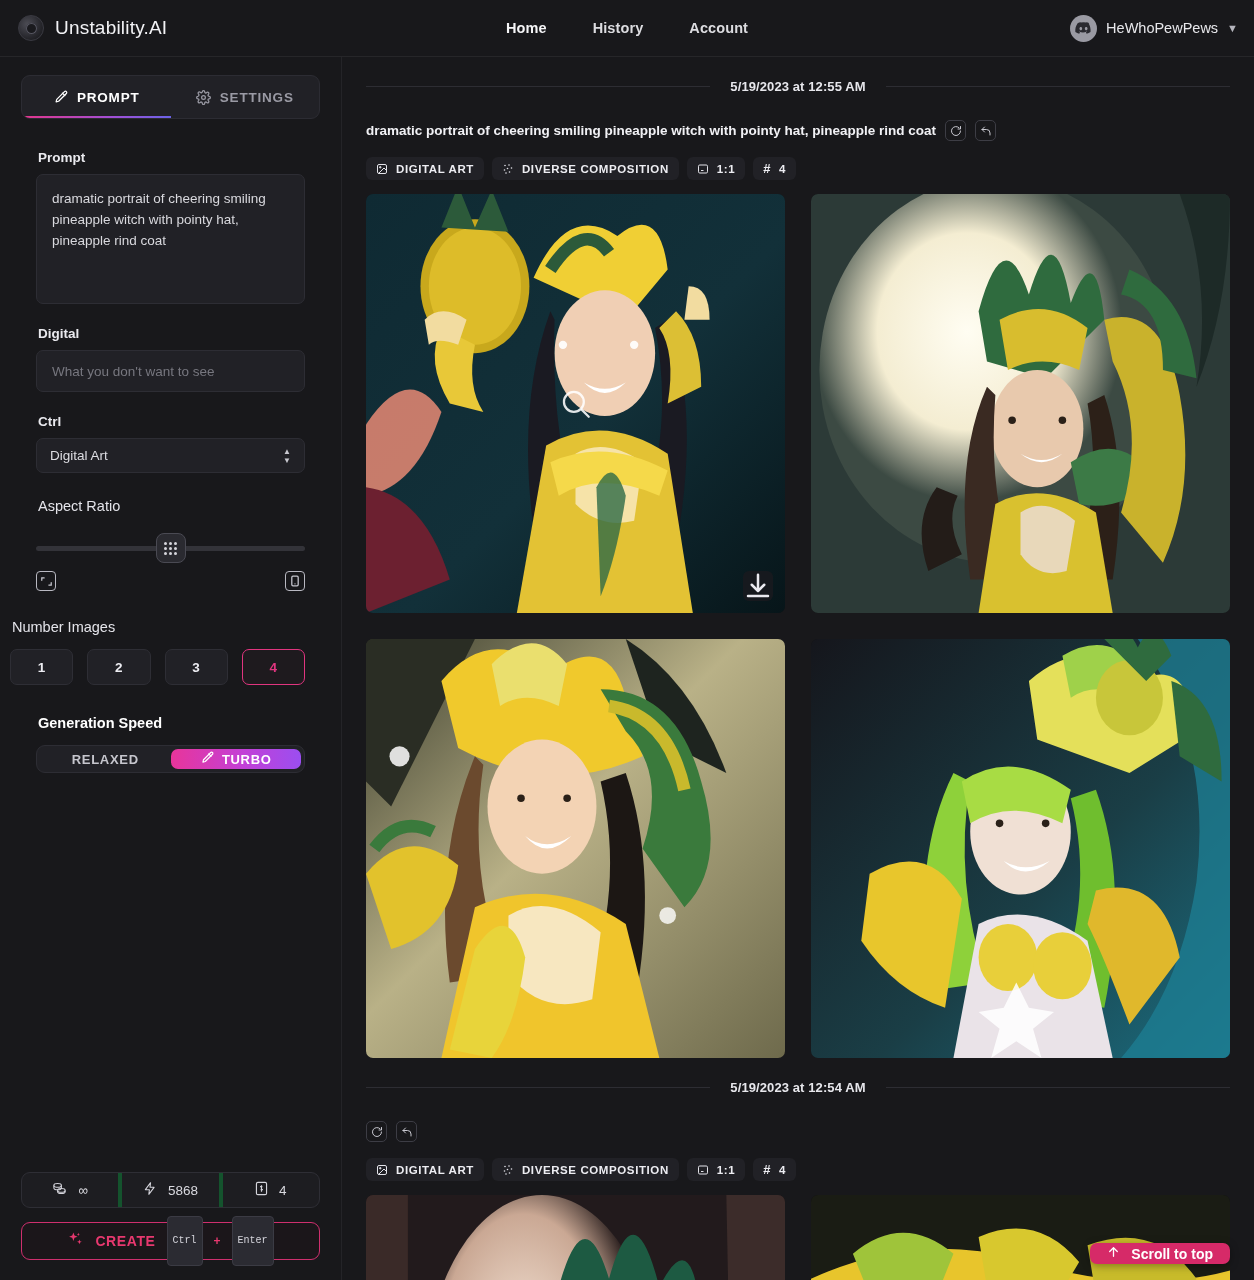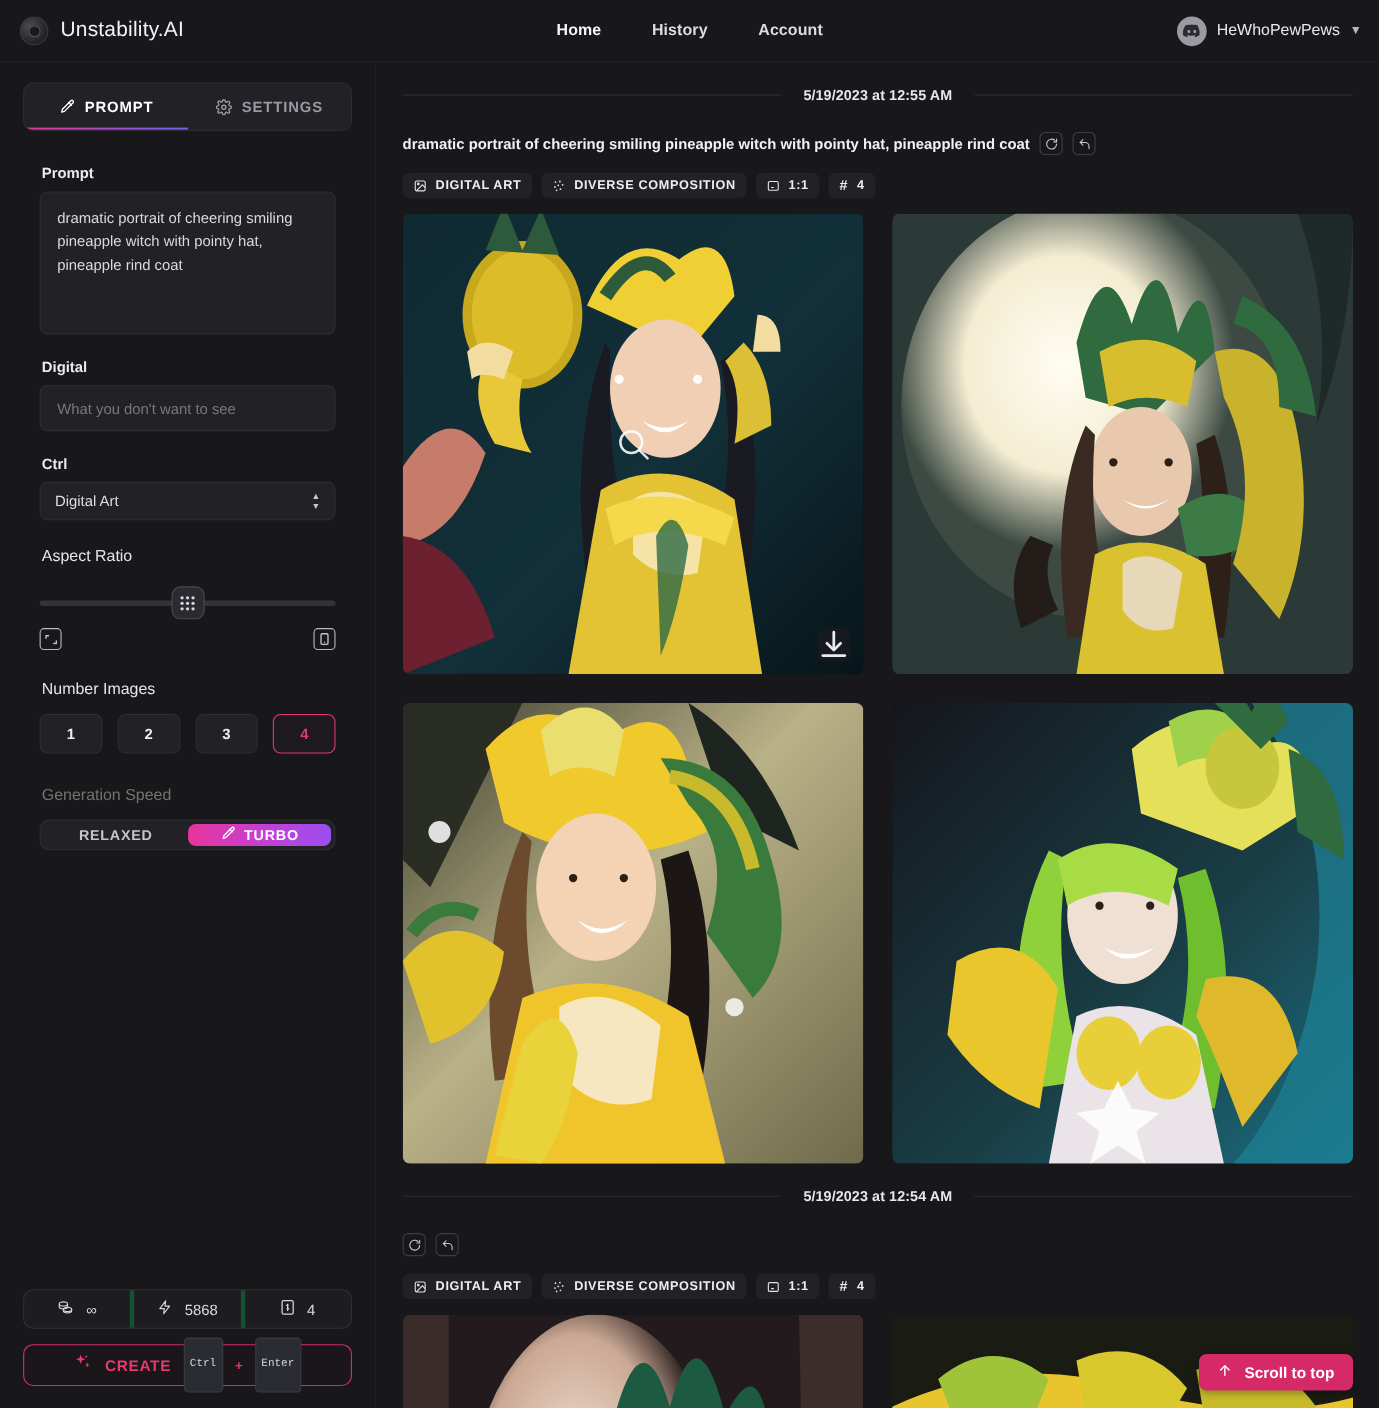--- a/index.html
+++ b/index.html
@@ -108,21 +108,21 @@
     border: 1px solid #4a4a53; display: flex; align-items: center; justify-content: center;
   }
   .dots { display: grid; grid-template-columns: repeat(3, 3px); grid-gap: 2px; }
   .dots i { width: 3px; height: 3px; background: #d6d6dc; border-radius: 50%; display: block; }
   .ratio-icons { display: flex; justify-content: space-between; margin-top: 6px; }
   .ratio-btn {
     width: 20px; height: 20px; border: 1.4px solid #b9b9c2; border-radius: 4px;
     display: flex; align-items: center; justify-content: center;
   }
 
-  .sec-num { margin-top: 28px; }
+  .sec-num { margin-top: 28px; padding-left: 10px; }
   .num-row { display: flex; gap: 14px; margin-top: 4px; }
   .num-btn {
     flex: 1; height: 36px; background: #212126; border: 1px solid #2e2e35; border-radius: 7px;
     display: flex; align-items: center; justify-content: center;
     font-size: 13.5px; font-weight: bold; color: #ededf2; cursor: pointer;
   }
   .num-btn.selected { border-color: #e0357f; color: #e0357f; background: #1e1a1e; }
 
   .sec-speed { margin-top: 30px; }
   .speed-row {
@@ -193,21 +193,21 @@
   }
   .thumb .dl {
     position: absolute; right: 12px; bottom: 12px; width: 30px; height: 30px;
     background: rgba(26,26,30,.82); border-radius: 6px;
     display: flex; align-items: center; justify-content: center; color: #eaeaf0; cursor: pointer;
   }
   .clip-row { overflow: hidden; height: 98px; }
 
   .scroll-top {
     position: absolute; right: 24px; bottom: 16px;
-    background: #d62a68; border-radius: 7px; height: 33px; padding: 0 17px;
+    background: #d62a68; border-radius: 7px; height: 21px; padding: 0 17px;
     display: flex; align-items: center; gap: 11px; cursor: pointer;
     font-size: 14px; font-weight: bold; color: #ffffff;
     box-shadow: 0 2px 8px rgba(0,0,0,.35);
   }
 </style>
 </head>
 <body>
 
 <div class="app">
 
@@ -319,21 +319,21 @@
           <div class="field-label" style="font-size:14.5px;font-weight:normal;color:#e4e4ea;margin-bottom:14px;">Number Images</div>
           <div class="num-row">
             <div class="num-btn">1</div>
             <div class="num-btn">2</div>
             <div class="num-btn">3</div>
             <div class="num-btn selected">4</div>
           </div>
         </div>
 
         <div class="section sec-speed">
-          <div class="field-label" style="font-size:14.5px;font-weight:normal;color:#737373;margin-bottom:14px;">Generation Speed</div>
+          <div class="field-label" style="font-size:14.5px;font-weight:bold;color:#ffffff;margin-bottom:14px;">Generation Speed</div>
           <div class="speed-row">
             <div class="speed-opt off">RELAXED</div>
             <div class="speed-opt on">
               <span>
                 <svg width="14" height="14" viewBox="0 0 24 24" fill="none" stroke="#ffffff" stroke-width="2" stroke-linecap="round" stroke-linejoin="round">
                   <path d="M18.4 2.6a2 2 0 0 1 3 3L9 18l-4 1 1-4z"></path>
                     <path d="M15 5l4 4"></path>
                 </svg>
               </span>
               <span>TURBO</span>

